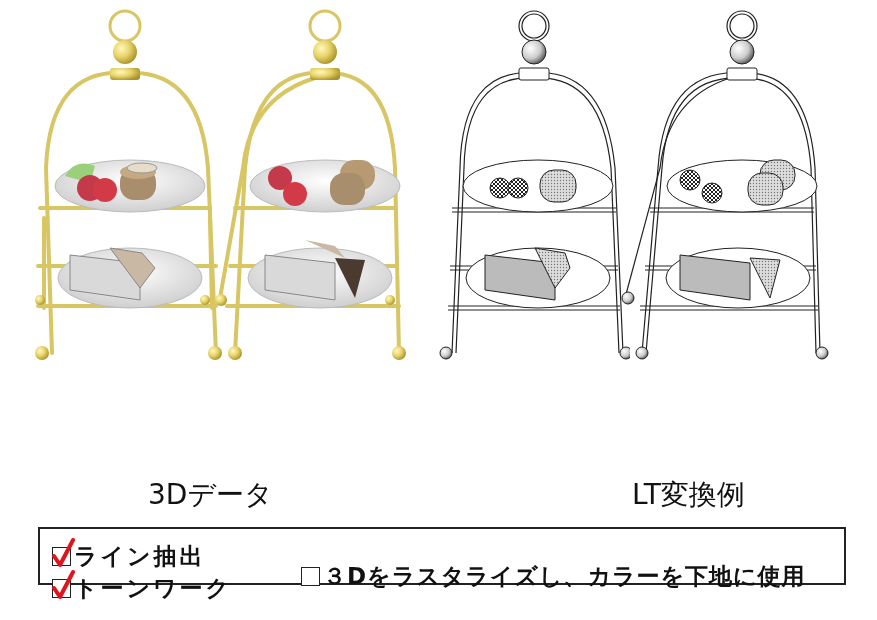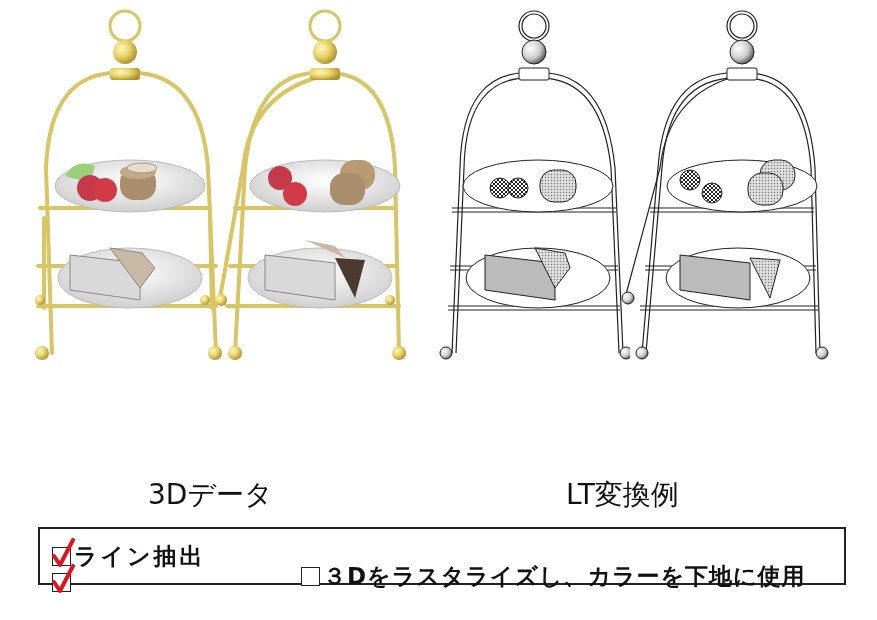--- a/index.html
+++ b/index.html
@@ -138,35 +138,36 @@
     <circle cx="70" cy="172" r="10" fill="url(#hatch)" stroke="#222"></circle>
     <circle cx="92" cy="185" r="10" fill="url(#hatch)" stroke="#222"></circle>
     <rect x="140" y="152" width="35" height="30" rx="14" fill="url(#dots)" stroke="#222"></rect>
     <rect x="128" y="165" width="35" height="32" rx="14" fill="url(#dots)" stroke="#222"></rect>
     <path d="M60 247 L130 255 L130 292 L60 282 Z" fill="#bbb" stroke="#222"></path>
     <path d="M130 250 L160 252 L150 290 Z" fill="url(#dots)" stroke="#222"></path>
   </svg>
 </div>
 
 <div class="caption" style="left:148px;">3Dデータ</div>
-<div class="caption" style="left:566px;">LT変換例</div>
+<div class="caption" style="left:632px;">LT変換例</div>
 
 <div class="legend">
   <div class="opt" style="left:12px;top:12px;">
     <span class="cb">
       <svg width="24" height="30" viewBox="0 0 24 30">
           <path d="M3 18 L9 27 L22 2" fill="none" stroke="#e0141e" stroke-width="4" stroke-linecap="round" stroke-linejoin="round"></path>
         </svg>
     </span>
     <span class="row" style="position:static;">ライン抽出</span>
   </div>
   <div class="opt" style="left:12px;top:44px;">
     <span class="cb">
       <svg width="24" height="30" viewBox="0 0 24 30">
           <path d="M3 18 L9 27 L22 2" fill="none" stroke="#e0141e" stroke-width="4" stroke-linecap="round" stroke-linejoin="round"></path>
         </svg>
     </span>
+    <span class="row" style="position:static;">トーンワーク</span>
   </div>
   <div class="opt" style="left:242px;top:32px;padding-left:19px;">
     <span class="cb"></span>
     <span class="row" style="position:static;letter-spacing:1px;">３Dをラスタライズし、カラーを下地に使用</span>
   </div>
 </div>
 
 </body></html>

